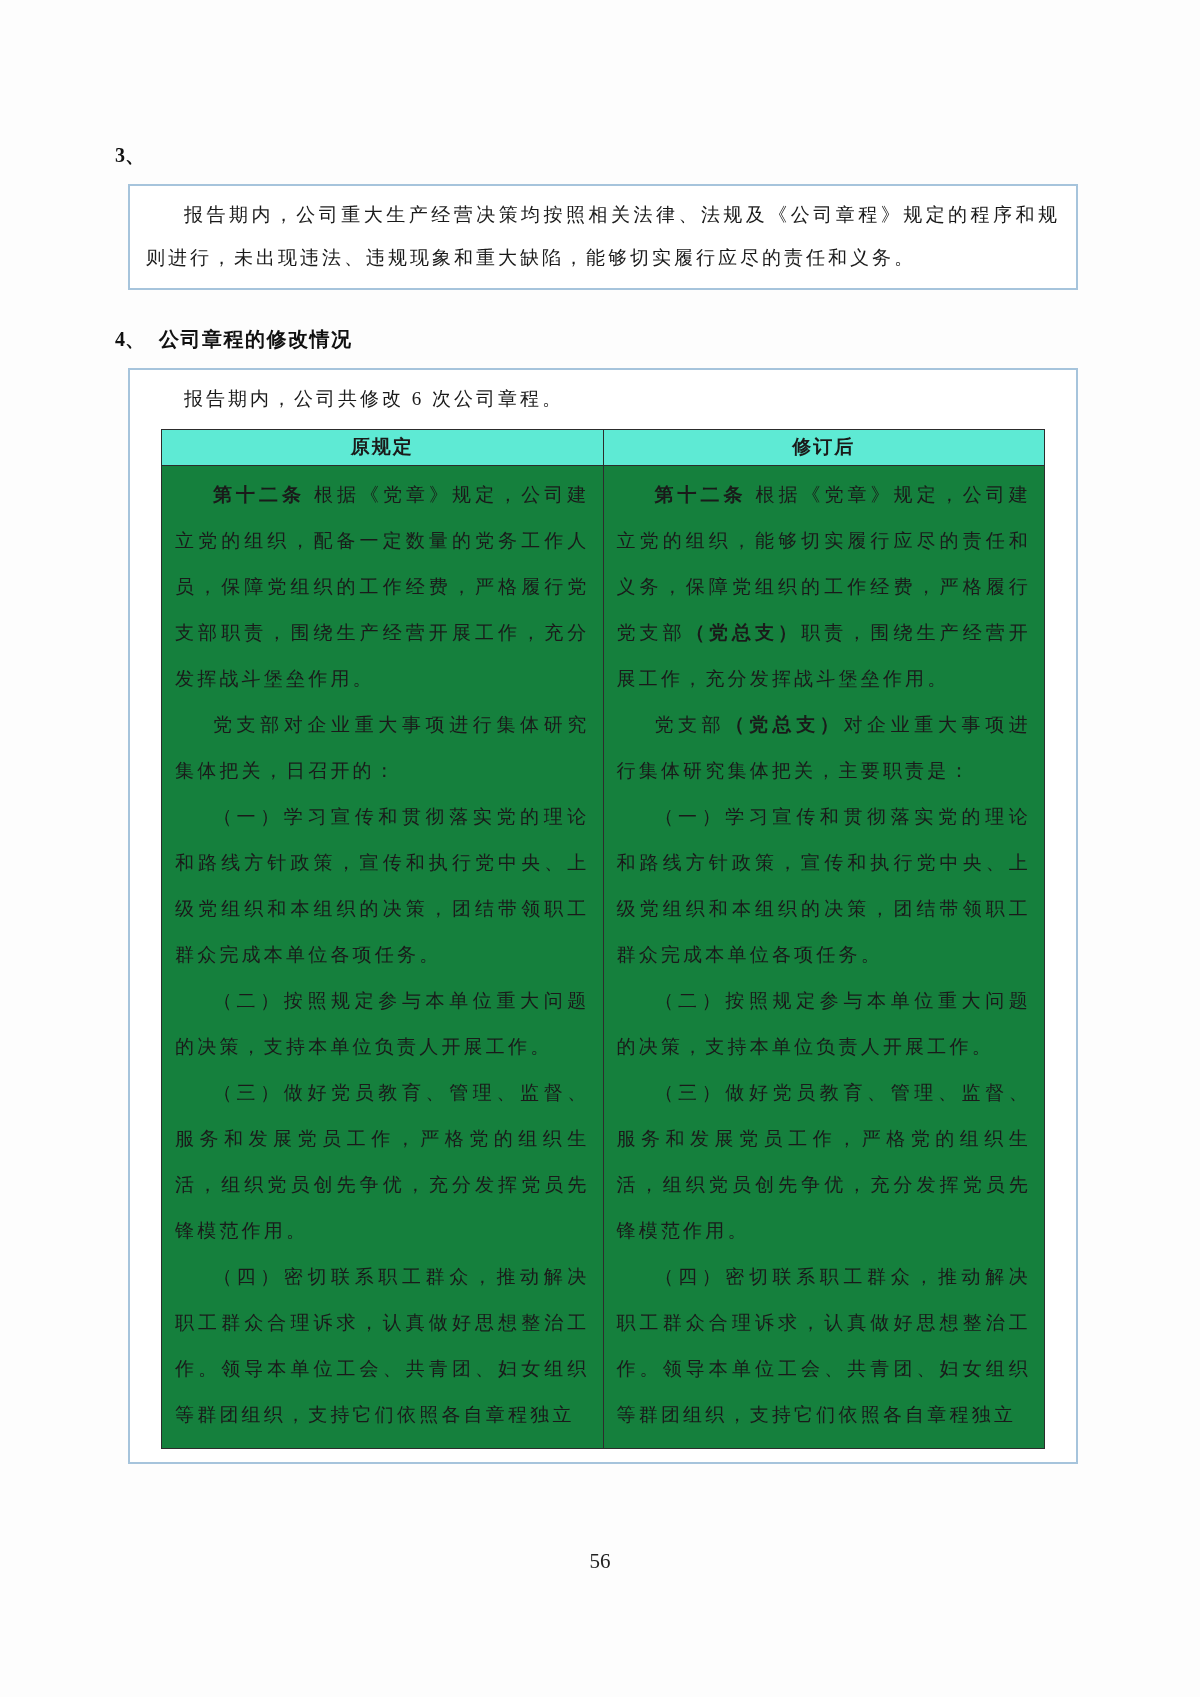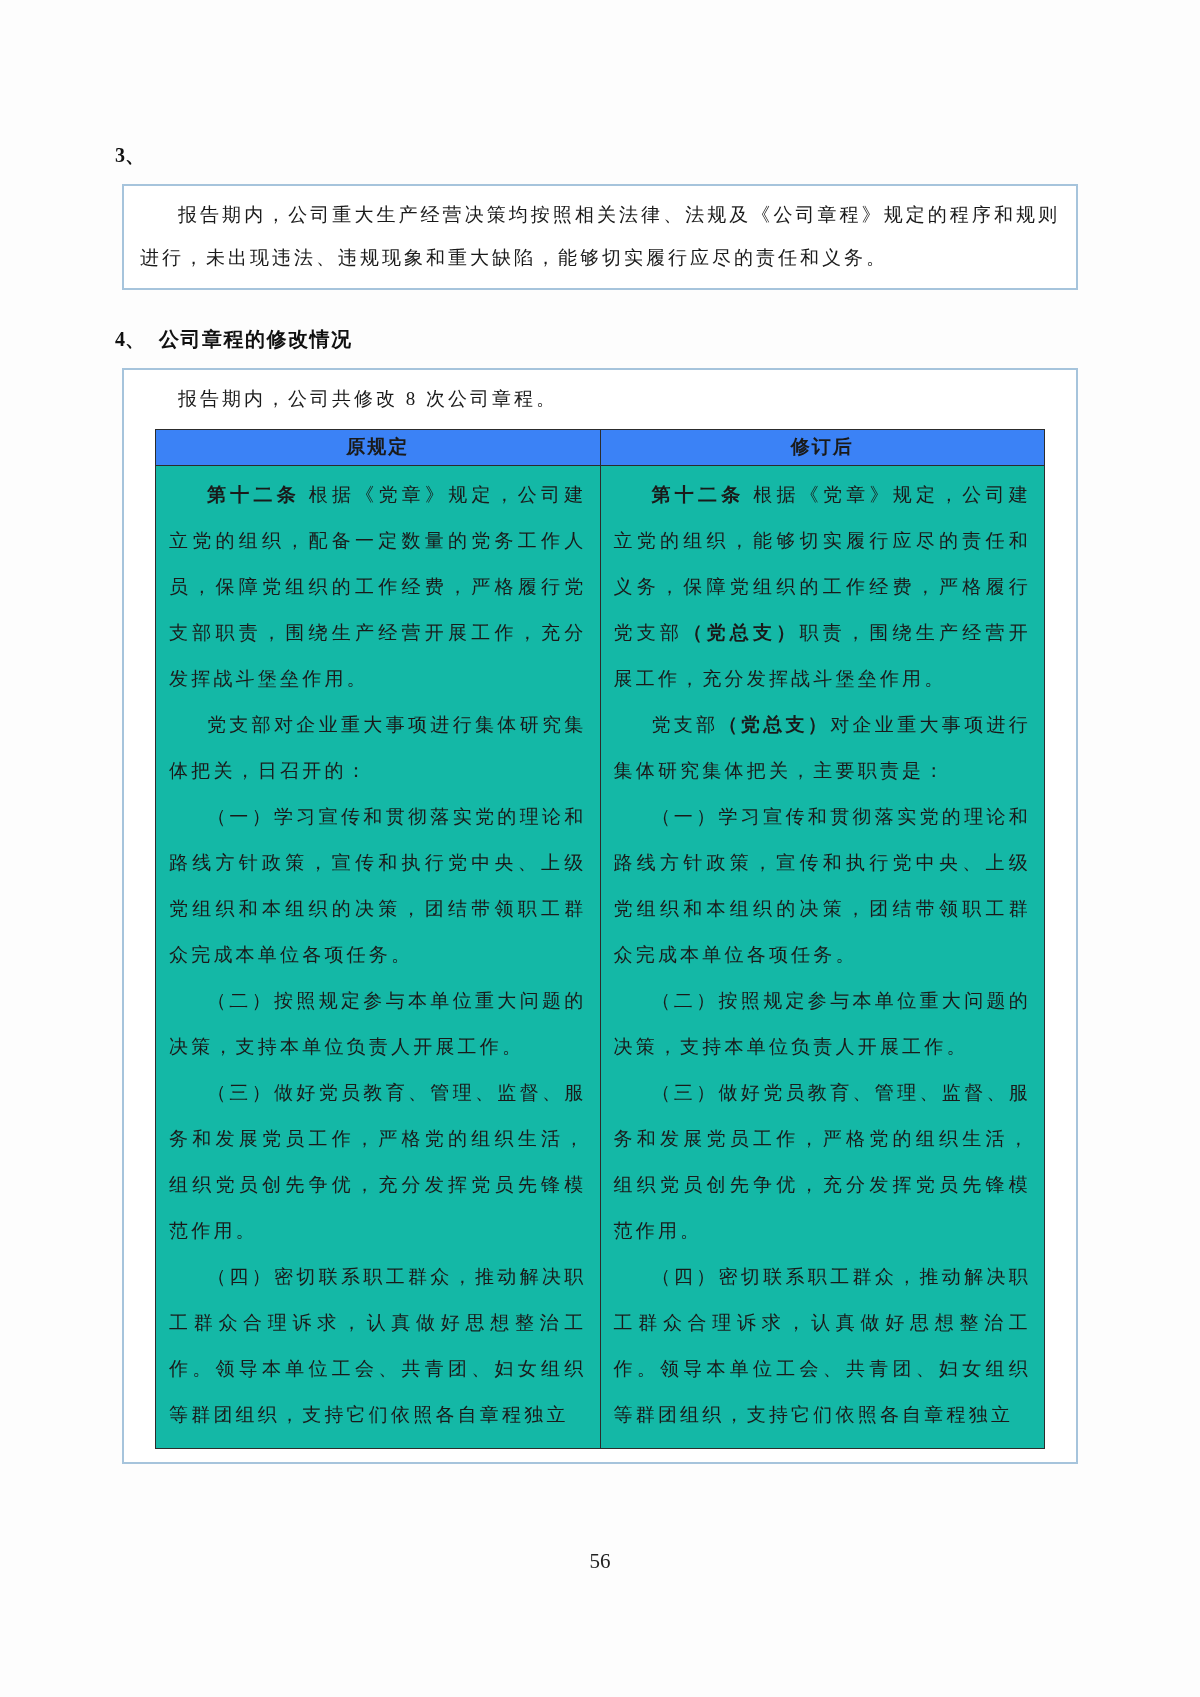--- a/index.html
+++ b/index.html
@@ -26,21 +26,21 @@
     font-weight: 700;
     letter-spacing: 1.5px;
     margin: 0 0 15px 0;
     color: #111;
   }
   .section-heading .h-num { margin-right: 14px; letter-spacing: 0; }
   .notice-box {
     border: 2px solid #a6c4dc;
     background: #ffffff;
     padding: 7px 16px 9px 16px;
-    margin-left: 7px;
+    margin-left: 13px;
   }
   .notice-box p {
     margin: 0;
     font-size: 19px;
     line-height: 43px;
     letter-spacing: 3px;
     text-indent: 2em;
     text-align: justify;
   }
   .gap-after-box { height: 36px; }
@@ -52,27 +52,27 @@
   }
   .cmp-table th, .cmp-table td {
     border: 1.6px solid #2c2c2c;
   }
   .cmp-table th {
     font-size: 19px;
     font-weight: 700;
     letter-spacing: 2px;
     text-align: center;
     padding: 4px 0 5px 0;
-    background: #3b82f6;
+    background: #5eead4;
   }
   .cmp-table td {
     width: 50%;
     vertical-align: top;
     padding: 6px 13px 10px 13px;
-    background: #14b8a6;
+    background: #15803d;
   }
   .cmp-table td p {
     margin: 0;
     font-size: 19px;
     line-height: 46px;
     letter-spacing: 3.2px;
     text-indent: 2em;
     text-align: justify;
   }
   .cmp-table td p .bold { font-weight: 700; }
@@ -100,21 +100,21 @@
   </div>
 
   <div class="gap-after-box"></div>
 
   <h3 class="section-heading">
     <span class="h-num">4、</span>
     <span class="h-title">公司章程的修改情况</span>
   </h3>
 
   <div class="notice-box">
-    <p>报告期内，公司共修改 8 次公司章程。</p>
+    <p>报告期内，公司共修改 6 次公司章程。</p>
 
     <table class="cmp-table">
       <thead>
         <tr>
           <th>原规定</th>
           <th>修订后</th>
         </tr>
       </thead>
       <tbody>
         <tr>

